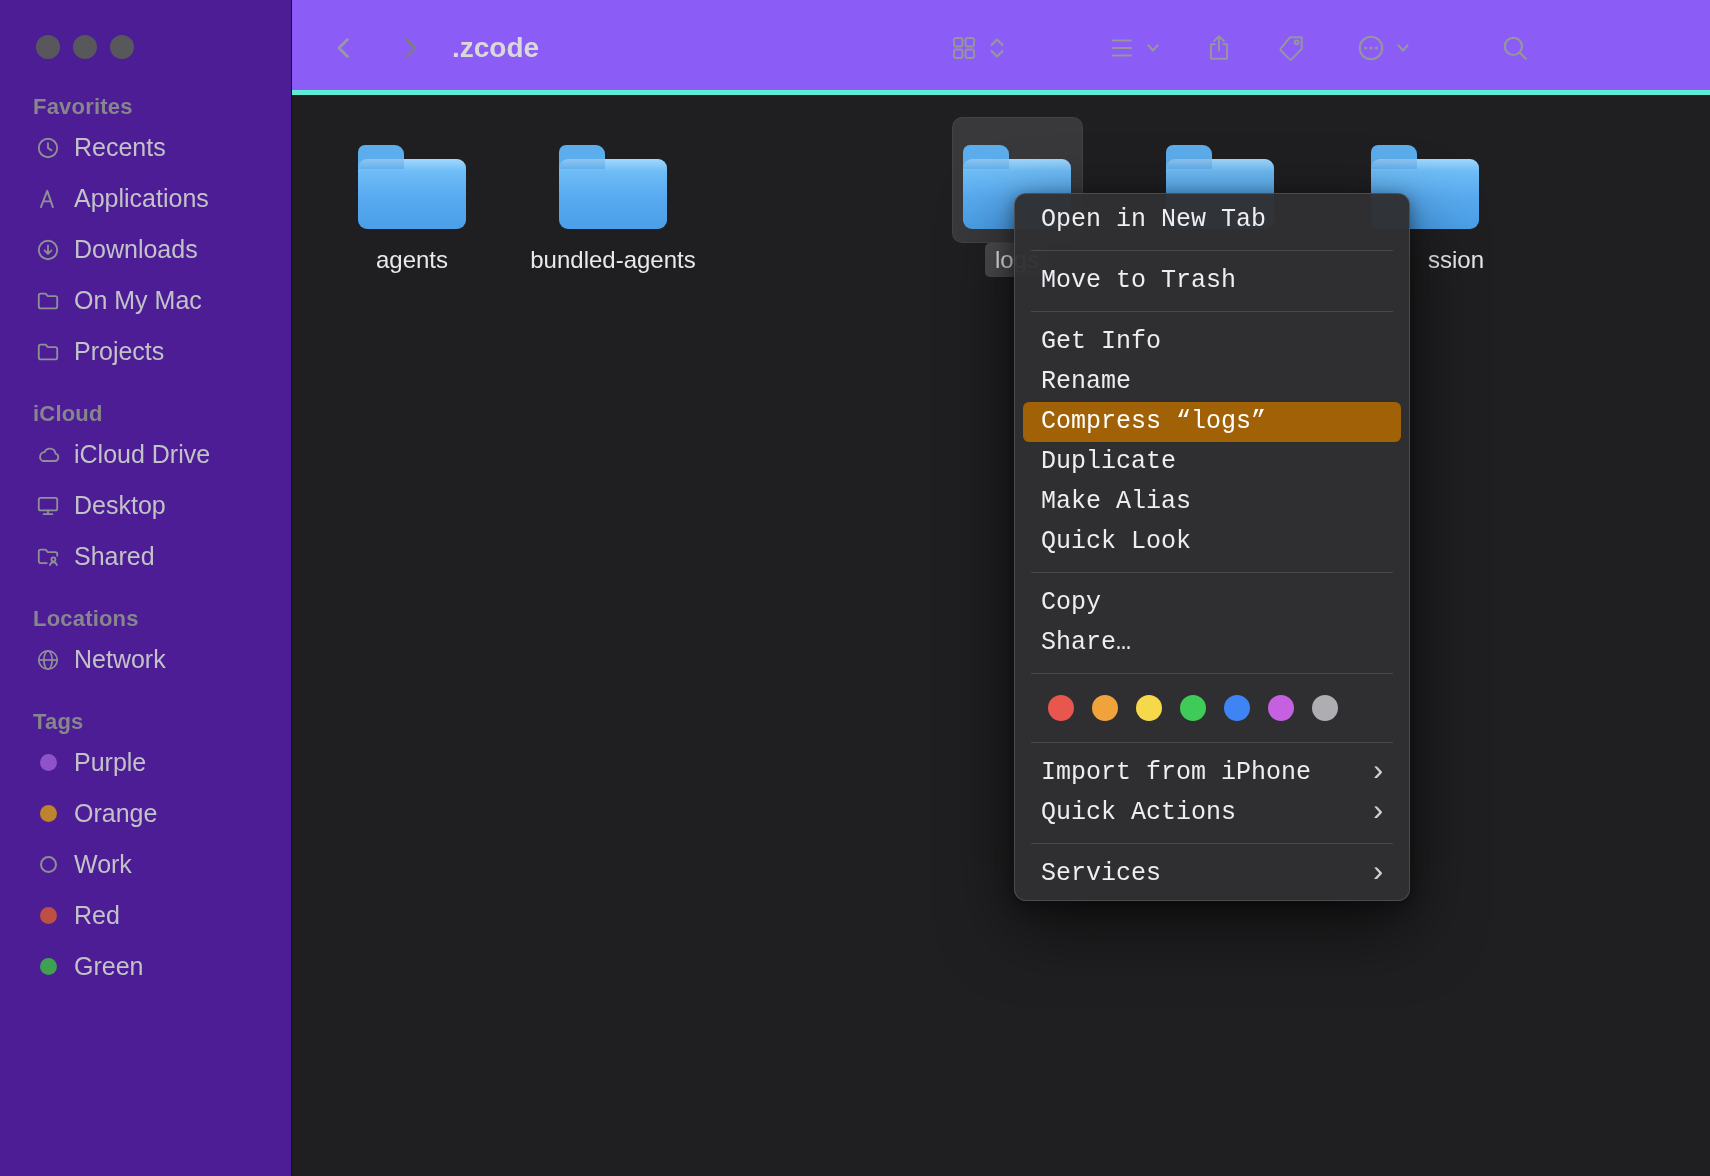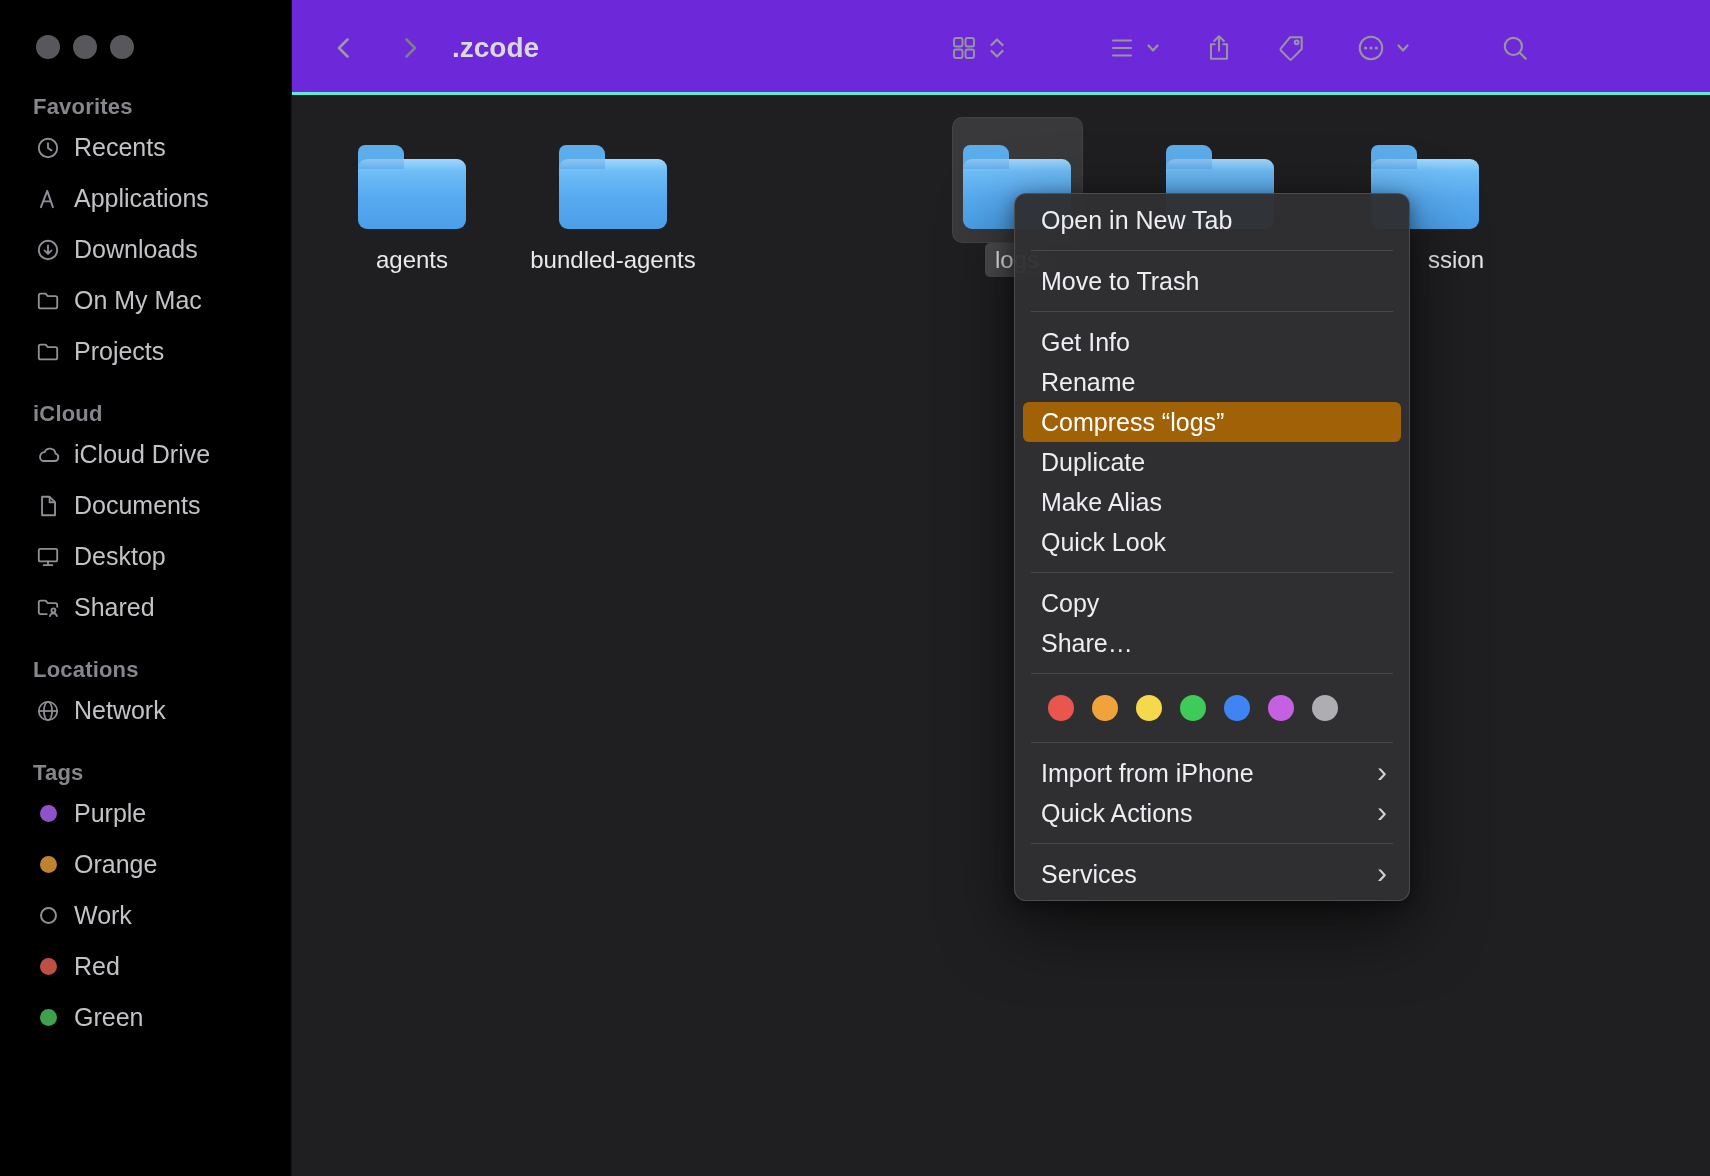--- a/index.html
+++ b/index.html
@@ -6,21 +6,21 @@
   html,body { margin:0; padding:0; }
   body {
     width:1710px; height:1176px; position:relative; overflow:hidden;
     background:#1f1f21; font-family:"Liberation Sans", sans-serif;
     -webkit-font-smoothing:antialiased;
   }
 
   
   .sidebar {
     position:absolute; left:0; top:0; width:292px; height:100%;
-    background:#000000; border-right:1px solid #141416;
+    background:#4c1d95; border-right:1px solid #141416;
   }
   .traffic-lights { position:absolute; top:35px; left:36px; display:flex; gap:13px; }
   .tl { width:24px; height:24px; border-radius:50%; background:#58585c; display:inline-block; }
   .sections { padding-top:92px; }
   .section { margin-top:0; }
   .section + .section { margin-top:22px; }
   .section h3 {
     margin:0; height:30px; line-height:30px; padding-left:33px;
     font-size:22px; font-weight:700; color:#86868c; letter-spacing:.2px;
   }
@@ -29,21 +29,21 @@
     padding-left:35px; font-size:25px; color:#c3c3c7; cursor:default;text-align:right;
   }
   .sb-item .icn { width:26px; height:26px; color:#8f8f96; display:flex; align-items:center; justify-content:center; flex:0 0 26px; }
   .sb-item .icn svg { width:26px; height:26px; }
   .tag-dot { width:17px; height:17px; border-radius:50%; display:inline-block; }
   .tag-dot.outline { background:transparent !important; border:2px solid #8e8e94; }
 
   
   .toolbar {
     position:absolute; left:292px; top:0; right:0; height:95px;
-    background:#6d28d9; border-bottom:3px solid #5eead4;
+    background:#8b5cf6; border-bottom:5px solid #5eead4;
   }
   .tb-btn {
     position:absolute; top:0; height:95px; display:flex; align-items:center; gap:8px;
     color:#96969c;
   }
   .tb-btn svg { display:block; }
   .tb-title {
     position:absolute; left:160px; top:0; height:95px; line-height:95px;
     font-size:28px; font-weight:700; color:#d9d9db;
   }
@@ -76,20 +76,21 @@
   }
   .cell.selected .flabel { background:#4b4b4f; }
 
   
   .menu {
     position:absolute; left:1014px; top:193px; width:396px; z-index:50;
     background:rgba(47,47,50,0.97);
     border:1px solid rgba(255,255,255,0.14);
     border-radius:12px; padding:6px 0;
     box-shadow:0 24px 70px rgba(0,0,0,0.6), 0 4px 18px rgba(0,0,0,0.4);
+    font-family:Liberation Mono, monospace;
   }
   .mi {
     position:relative; height:40px; line-height:40px; margin:0 8px;
     padding:0 18px; border-radius:6px; font-size:25px; color:#ededf2;
     white-space:nowrap; cursor:default;
   }
   .mi.hl { color:#ffffff; background:#1b5ccf; }
   .mi .sub {
     position:absolute; right:14px; top:0; height:40px; line-height:38px;
     font-size:30px; color:#cfcfd4;
@@ -158,29 +159,20 @@
 
     <div class="section">
       <h3>iCloud</h3>
       <div class="sb-item">
         <span class="icn">
           <svg viewBox="0 0 24 24" fill="none" stroke="currentColor" stroke-width="1.7" stroke-linejoin="round">
               <path d="M7 17.5 h11 a3.4 3.4 0 0 0 .9 -6.7 a5.2 5.2 0 0 0 -10 -1.4 A4.3 4.3 0 0 0 7 17.5 Z"></path>
             </svg>
         </span>
         <span class="lbl">iCloud Drive</span>
-      </div>
-      <div class="sb-item">
-        <span class="icn">
-          <svg viewBox="0 0 24 24" fill="none" stroke="currentColor" stroke-width="1.7" stroke-linejoin="round">
-              <path d="M6.5 3.5 H13.5 L18.5 8.5 V20.5 H6.5 Z"></path>
-              <path d="M13.5 3.5 V8.5 H18.5"></path>
-            </svg>
-        </span>
-        <span class="lbl">Documents</span>
       </div>
       <div class="sb-item">
         <span class="icn">
           <svg viewBox="0 0 24 24" fill="none" stroke="currentColor" stroke-width="1.7" stroke-linejoin="round">
               <rect x="3.5" y="4.5" width="17" height="11.5" rx="1.5"></rect>
               <path d="M12 16 v3.5 M8 19.5 h8" stroke-linecap="round"></path>
             </svg>
         </span>
         <span class="lbl">Desktop</span>
       </div>

